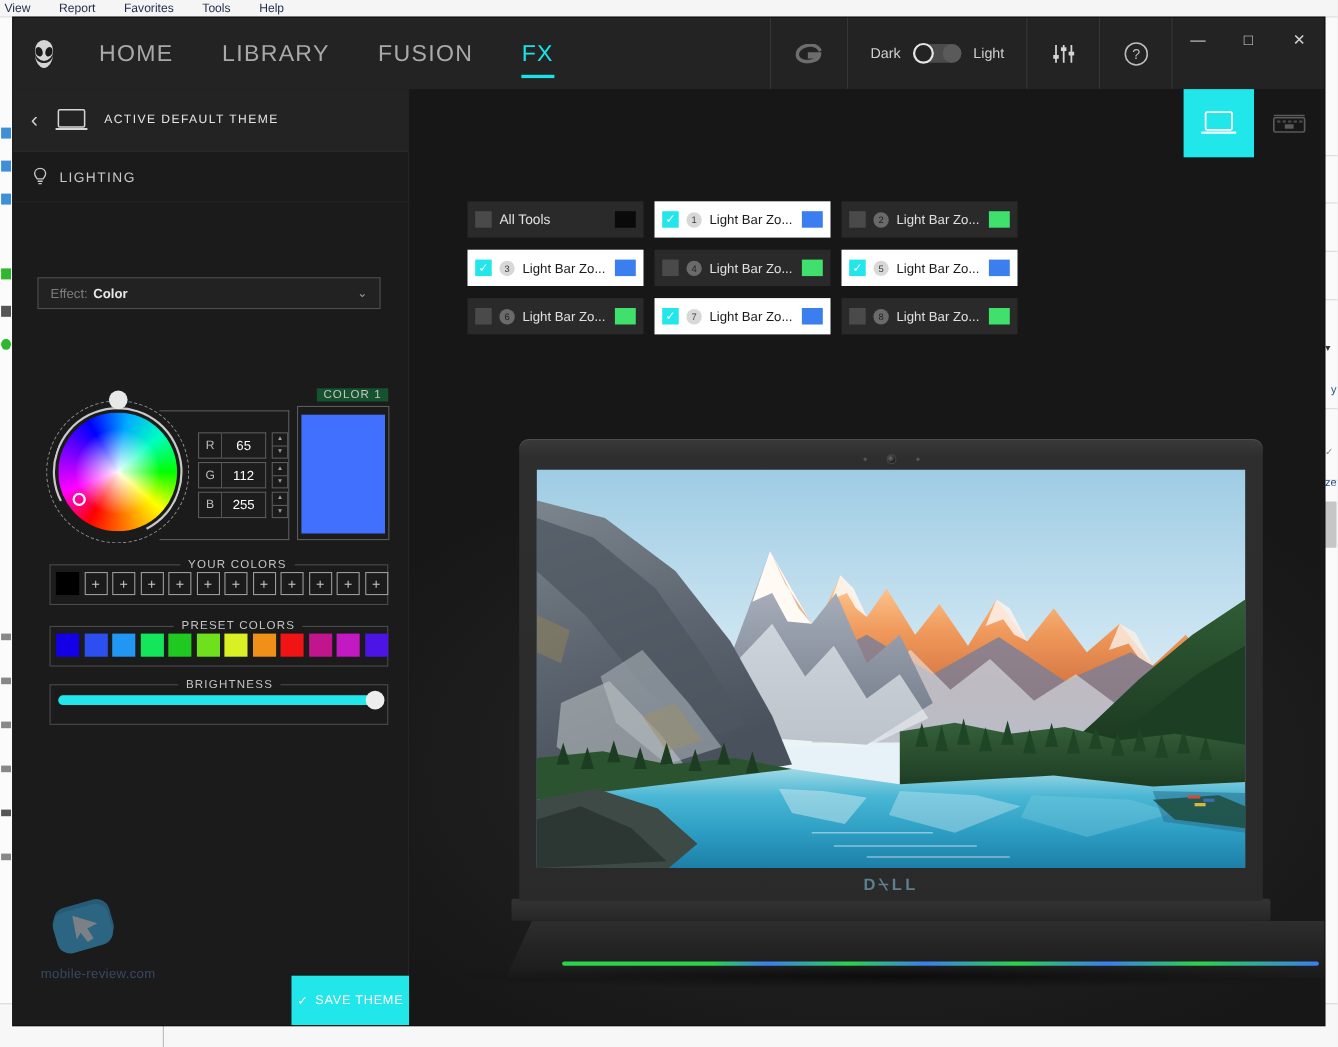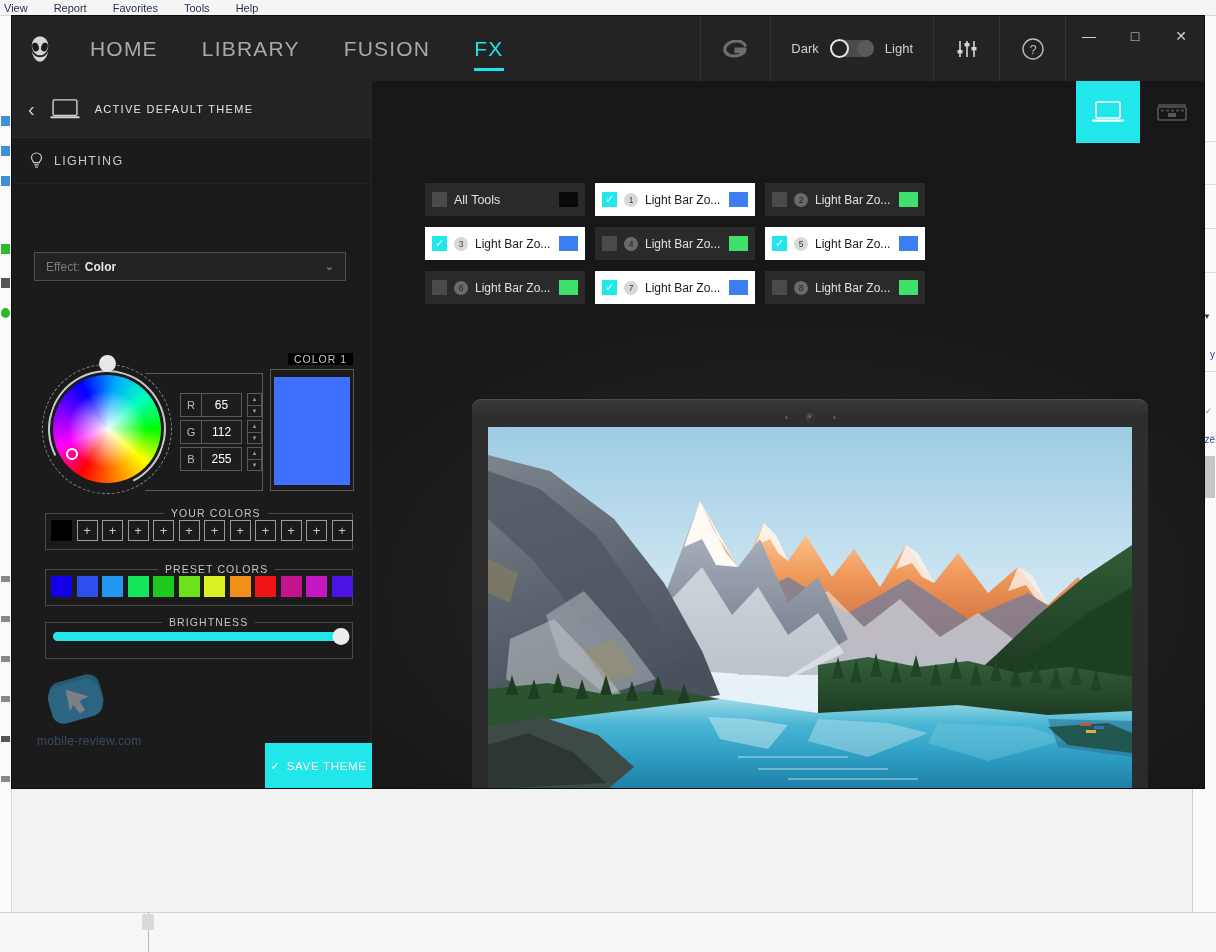--- a/index.html
+++ b/index.html
@@ -37,21 +37,21 @@
   #bg-bottom {
     position: absolute; left: 0; bottom: 0; width: 100%; height: 40px;
     background: #f7f7f7; border-top: 1px solid #d6d6d6;
   }
   #bg-bottom-split { position: absolute; left: 148px; bottom: 0; width: 1px; height: 40px; background: #b9b9b9; }
   #bg-bottom-grip { position: absolute; left: 142px; bottom: 22px; width: 12px; height: 16px; background: #d9d9d9; border-radius: 2px; }
 
   
   #acc-window {
     position: absolute; left: 12px; top: 16px;
-    width: 1192px; height: 772px;
+    width: 1192px; height: 916px;
     background: #1b1b1b;
     box-shadow: 0 0 0 1px #0c0c0c;
     overflow: hidden;
   }
 
   
   #acc-header {
     position: absolute; top: 0; left: 0; width: 100%; height: 65px;
     background: #232323; display: flex; align-items: stretch;
   }
@@ -190,21 +190,21 @@
     color: #9a9a9a; font-size: 6px; cursor: pointer;
   }
   .rgb-spin div:first-child { border-bottom: 1px solid #5a5a5a; }
 
   
   #color1-box {
     position: absolute; left: 258px; top: 288px; width: 84px; height: 122px;
     border: 1px solid #5a5a5a;
   }
   #color1-legend {
-    position: absolute; left: 276px; top: 272px; background: #000000;
+    position: absolute; left: 276px; top: 272px; background: #14532d;
     padding: 0 6px; font-size: 10.5px; color: #c5c5c5; letter-spacing: 1px;
   }
   #color1-swatch { position: absolute; left: 262px; top: 296px; width: 76px; height: 108px; }
 
   
   .group-box {
     position: absolute; border: 1px solid #4a4a4a;
   }
   .group-legend {
     position: absolute; background: #1b1b1b; padding: 0 7px;

